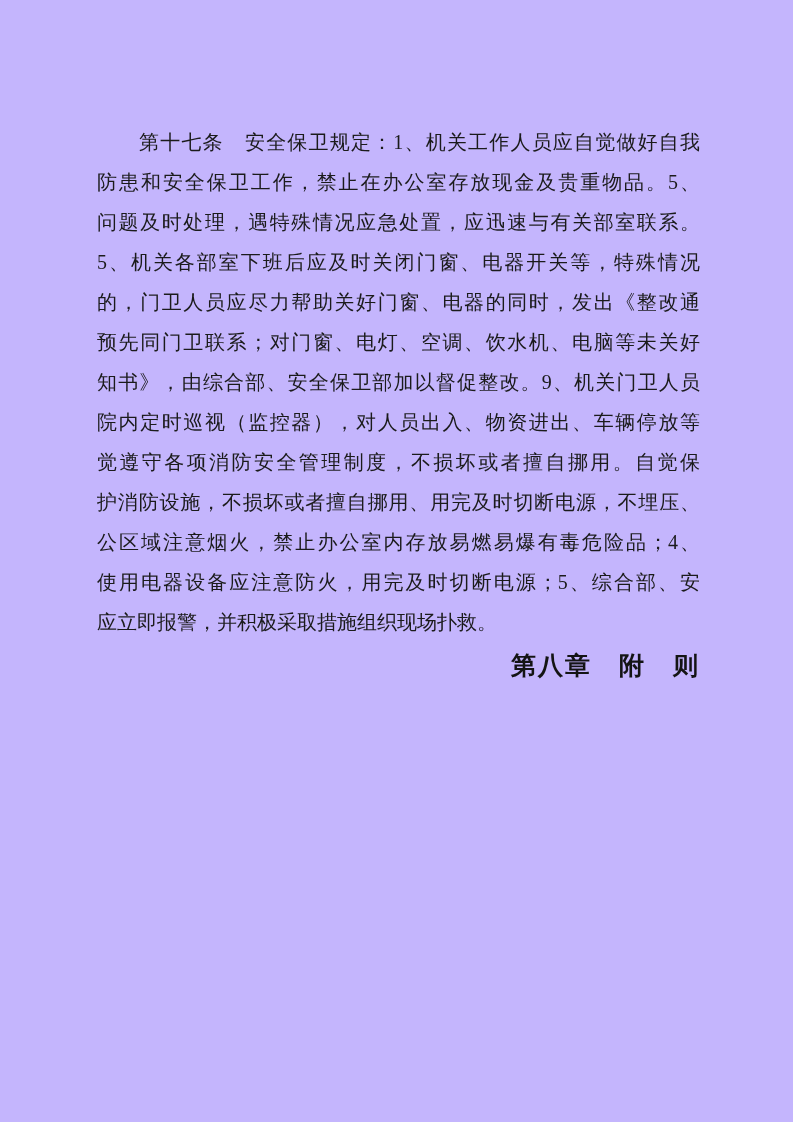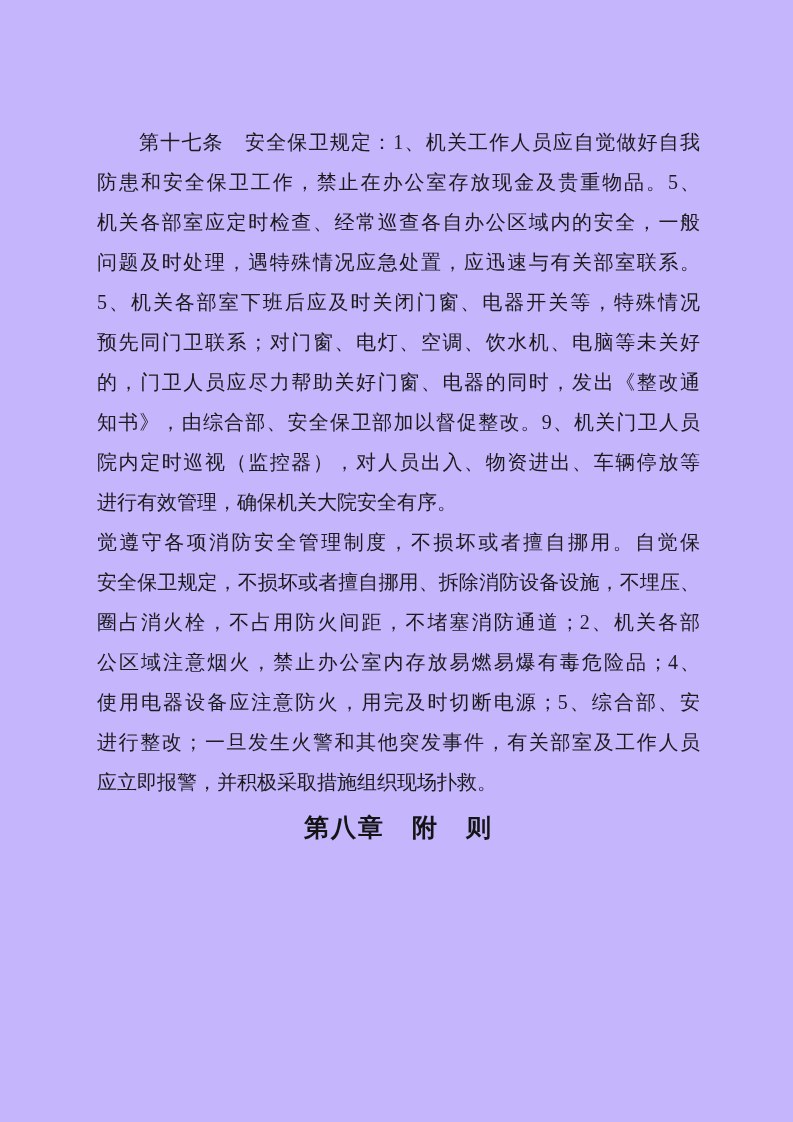--- a/index.html
+++ b/index.html
@@ -41,53 +41,49 @@
   .line.first {
     text-indent: 42px;
   }
   .line.para-end {
     text-align-last: left;
   }
   .chapter {
     margin: 4px 0 0 0;
     height: 44px;
     line-height: 44px;
-    text-align: center;
-    font-family: Liberation Serif, serif;
+    text-align: right;
+    font-family: Liberation Mono, monospace;
     font-weight: bold;
     font-size: 25px;
     color: #141414;
     letter-spacing: 2px;
   }
 </style>
 </head>
 <body>
 
 <div class="page">
   <div class="content">
 
     <div class="para">
       <div class="line first">第十七条　安全保卫规定：1、机关工作人员应自觉做好自我</div>
       <div class="line">防患和安全保卫工作，禁止在办公室存放现金及贵重物品。5、</div>
-      <div class="line">机关各部室应定时检查、经常巡查各自办公区域内的安全，一般</div>
       <div class="line">问题及时处理，遇特殊情况应急处置，应迅速与有关部室联系。</div>
       <div class="line">5、机关各部室下班后应及时关闭门窗、电器开关等，特殊情况</div>
+      <div class="line">的，门卫人员应尽力帮助关好门窗、电器的同时，发出《整改通</div>
       <div class="line">预先同门卫联系；对门窗、电灯、空调、饮水机、电脑等未关好</div>
-      <div class="line">的，门卫人员应尽力帮助关好门窗、电器的同时，发出《整改通</div>
       <div class="line">知书》，由综合部、安全保卫部加以督促整改。9、机关门卫人员</div>
       <div class="line">院内定时巡视（监控器），对人员出入、物资进出、车辆停放等</div>
-      <div class="line para-end">进行有效管理，确保机关大院安全有序。</div>
     </div>
 
     <div class="para">
       <div class="line">觉遵守各项消防安全管理制度，不损坏或者擅自挪用。自觉保</div>
-      <div class="line">安全保卫规定，不损坏或者擅自挪用、拆除消防设备设施，不埋压、</div>
-      <div class="line">圈占消火栓，不占用防火间距，不堵塞消防通道；2、机关各部</div>
+      <div class="line">护消防设施，不损坏或者擅自挪用、用完及时切断电源，不埋压、</div>
       <div class="line">公区域注意烟火，禁止办公室内存放易燃易爆有毒危险品；4、</div>
       <div class="line">使用电器设备应注意防火，用完及时切断电源；5、综合部、安</div>
-      <div class="line">进行整改；一旦发生火警和其他突发事件，有关部室及工作人员</div>
       <div class="line para-end">应立即报警，并积极采取措施组织现场扑救。</div>
     </div>
 
     <h2 class="chapter">第八章　附　则</h2>
 
   </div>
 </div>
 
 </body></html>

